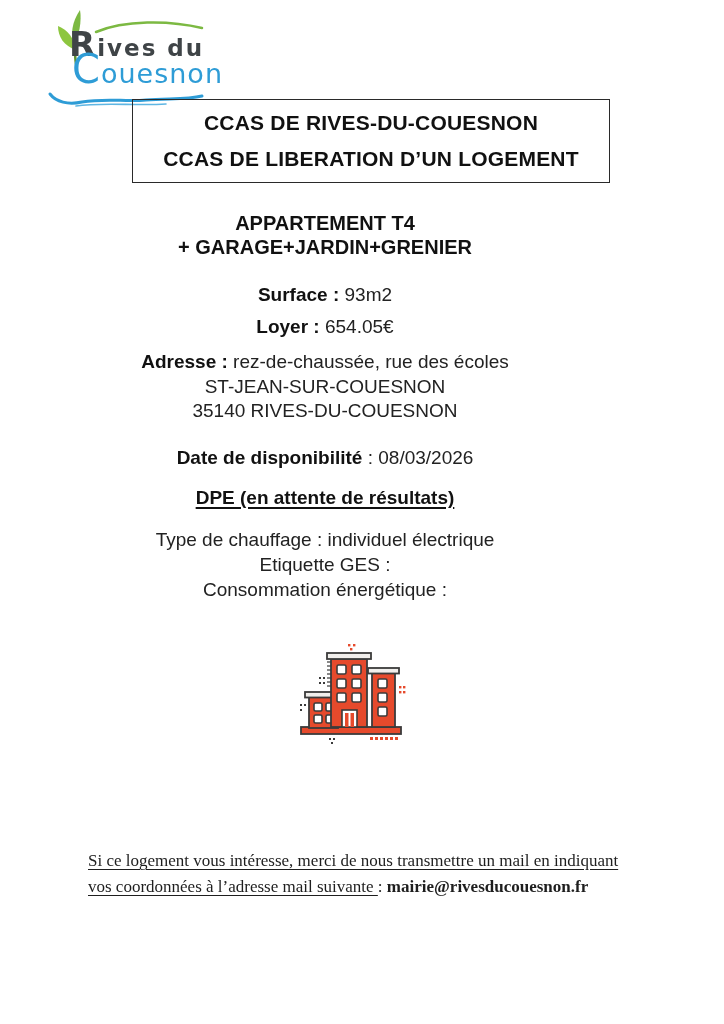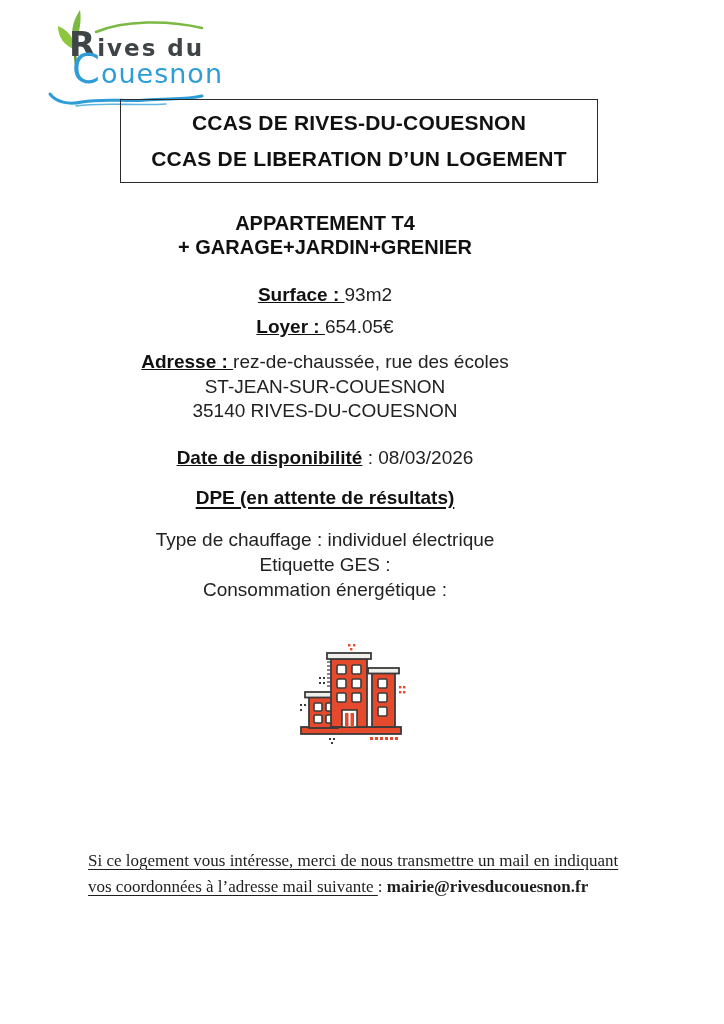--- a/index.html
+++ b/index.html
@@ -23,29 +23,29 @@
   .logo-swoosh{position:absolute;left:58px;top:12px;}
   .logo-line2{
     display:block;position:absolute;left:14px;top:38px;
     font-size:27px;font-weight:400;letter-spacing:1px;color:#2e9cd6;
     font-family:"DejaVu Sans",sans-serif;white-space:nowrap;margin-left:22px;
   }
   .logo-line2::first-letter{font-size:40px;}
   .logo-wave{position:absolute;left:10px;top:78px;}
   
   .title-box{
-    position:absolute;left:120px;top:99px;width:478px;height:84px;
+    position:absolute;left:132px;top:99px;width:478px;height:84px;
     border:1.5px solid #2a2a2a;box-sizing:border-box;
     display:flex;flex-direction:column;justify-content:center;align-items:center;
     gap:12px;
   }
   .title-line{font-size:21px;font-weight:700;color:#111;letter-spacing:.2px;white-space:nowrap;}
   
   .cline{position:absolute;left:0;width:650px;text-align:center;font-size:19px;color:#222;white-space:nowrap;}
-  .b{font-weight:700;color:#111;text-decoration:underline;}
+  .b{font-weight:700;color:#111;}
   .apt{font-weight:700;font-size:20px;color:#111;}
   .dpe{font-weight:700;color:#111;text-decoration:underline;text-underline-offset:3px;text-decoration-thickness:1.5px;}
   
   .building{position:absolute;left:296px;top:642px;}
   
   .footer{
     position:absolute;left:88px;top:848px;width:580px;
     font-family:"Liberation Serif",serif;font-size:17px;color:#1e1e1e;
     line-height:26px;text-align:left;
   }

